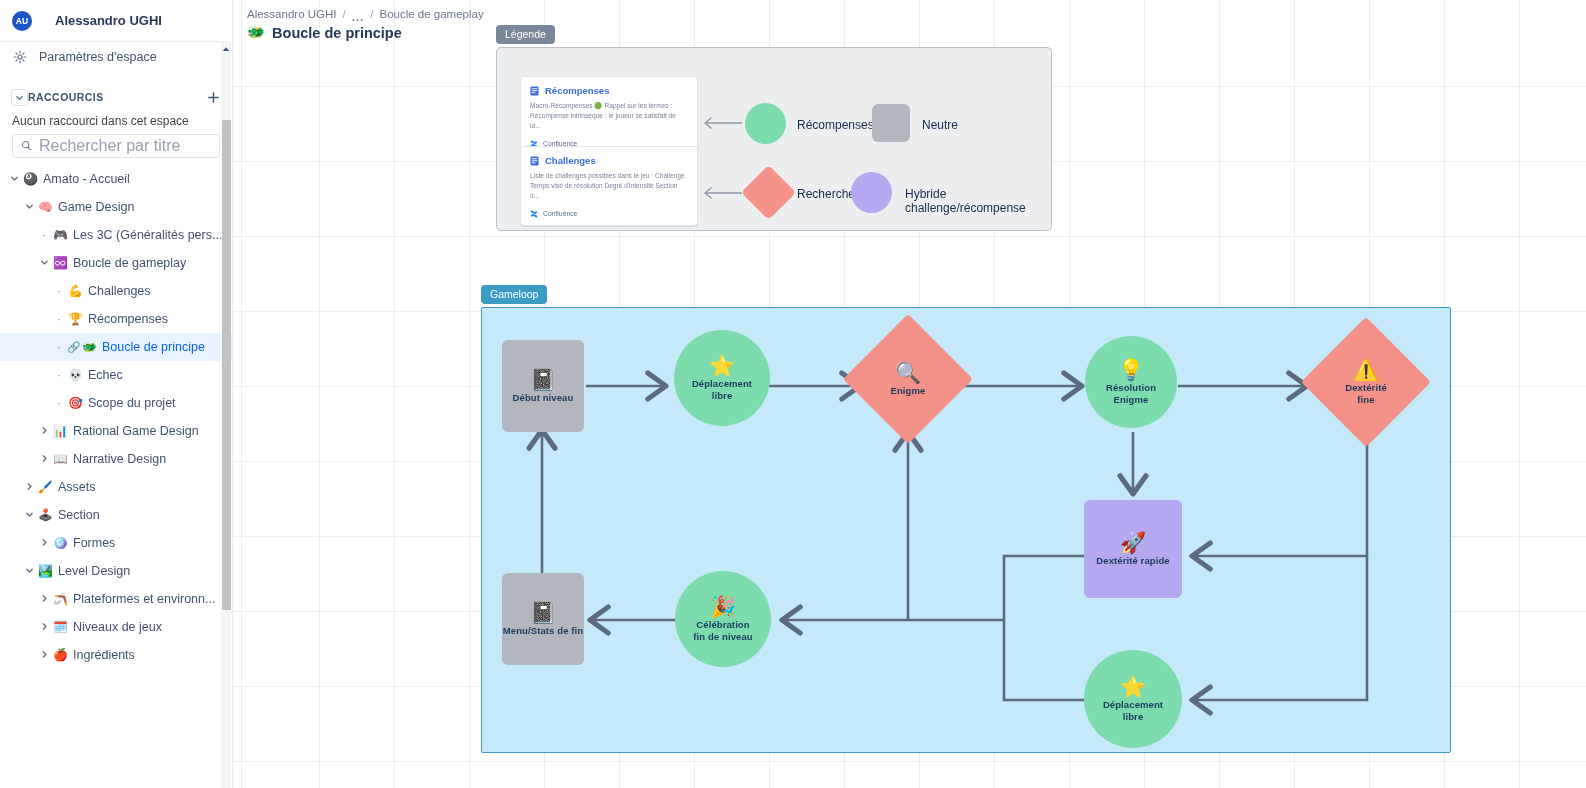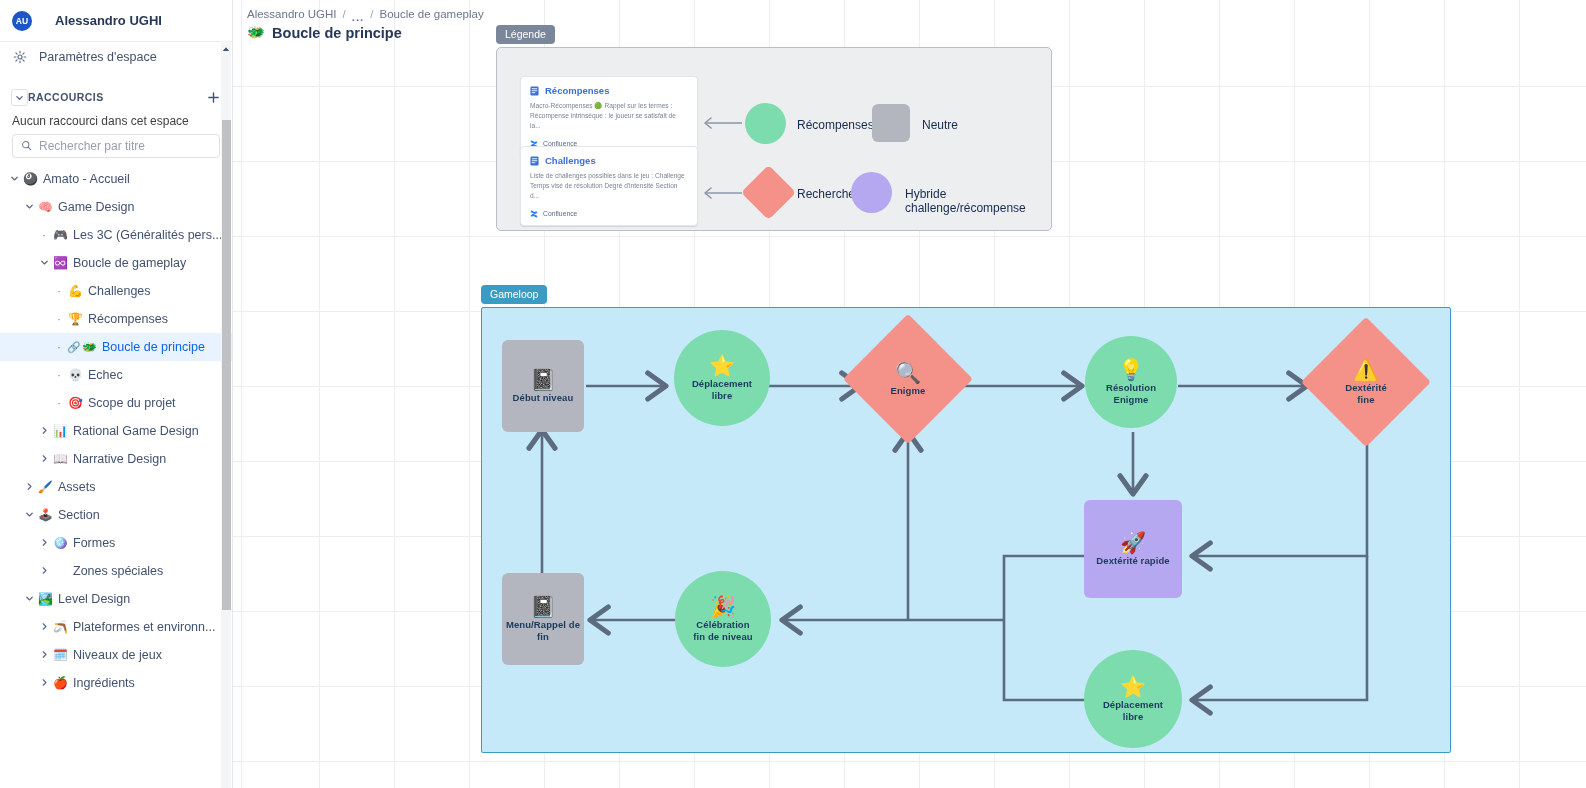--- a/index.html
+++ b/index.html
@@ -59,21 +59,21 @@
   .sec-act { color: #5e6c84; cursor: pointer; width:16px; height:16px; display:flex;align-items:center;justify-content:center;}
   .empty-note { font-size: 12px; color: #404040; padding: 2px 12px 0 12px; }
 
   .search-wrap { padding: 6px 12px 0 12px; }
   .search-box {
     display: flex; align-items: center; gap: 7px;
     height: 24px; border: 1px solid #dfe1e6; border-radius: 4px;
     padding: 0 8px; background: #fff;
   }
   .search-box input {
-    border: none; outline: none; font-size: 12px; color: #701a75;
+    border: none; outline: none; font-size: 16px; color: #701a75;
     font-family: "Liberation Sans", sans-serif; width: 100%; background: transparent;
   }
   .search-box input::placeholder { color: #97a0af; }
 
   .tree { margin-top: 7px; }
   .tree-row {
     display: flex; align-items: center; height: 28px;
     font-size: 12.5px; color: #42526e; cursor: pointer; white-space: nowrap;
     padding-right: 6px;
   }
@@ -316,27 +316,20 @@
           <span class="tree-emoji">🕹️</span>
           <span class="tree-label">Section</span>
         </div>
         <div class="tree-row" style="padding-left: 36px;">
           <span class="twisty"><svg width="9" height="9" viewBox="0 0 10 10">
               <path d="M3.6 2l3 3-3 3" fill="none" stroke="#5e6c84" stroke-width="1.4" stroke-linecap="round" stroke-linejoin="round"></path>
             </svg></span>
           <span class="tree-emoji">🪩</span>
           <span class="tree-label">Formes</span>
         </div>
-        <div class="tree-row" style="padding-left: 36px;">
-          <span class="twisty"><svg width="9" height="9" viewBox="0 0 10 10">
-              <path d="M3.6 2l3 3-3 3" fill="none" stroke="#5e6c84" stroke-width="1.4" stroke-linecap="round" stroke-linejoin="round"></path>
-            </svg></span>
-          <span class="tree-emoji"></span>
-          <span class="tree-label">Zones spéciales</span>
-        </div>
         <div class="tree-row" style="padding-left: 21px;">
           <span class="twisty"><svg width="9" height="9" viewBox="0 0 10 10">
               <path d="M2 3.6l3 3 3-3" fill="none" stroke="#5e6c84" stroke-width="1.4" stroke-linecap="round" stroke-linejoin="round"></path>
             </svg></span>
           <span class="tree-emoji">🏞️</span>
           <span class="tree-label">Level Design</span>
         </div>
         <div class="tree-row" style="padding-left: 36px;">
           <span class="twisty"><svg width="9" height="9" viewBox="0 0 10 10">
               <path d="M3.6 2l3 3-3 3" fill="none" stroke="#5e6c84" stroke-width="1.4" stroke-linecap="round" stroke-linejoin="round"></path>
@@ -550,21 +543,21 @@
         <div class="node n-green sh-circle" style="left:193px;top:263px;width:96px;height:96px;">
           <div class="node-inner">
             <div class="node-emoji">🎉</div>
             <div class="node-label">Célébration<br>fin de niveau</div>
           </div>
         </div>
 
         <div class="node n-gray sh-square" style="left:20px;top:265px;width:82px;height:92px;">
           <div class="node-inner">
             <div class="node-emoji">📓</div>
-            <div class="node-label">Menu/Rappel de fin</div>
+            <div class="node-label">Menu/Stats de fin</div>
           </div>
         </div>
 
       </div>
     </div>
 
   </div>
 </div>
 
 </body></html>

